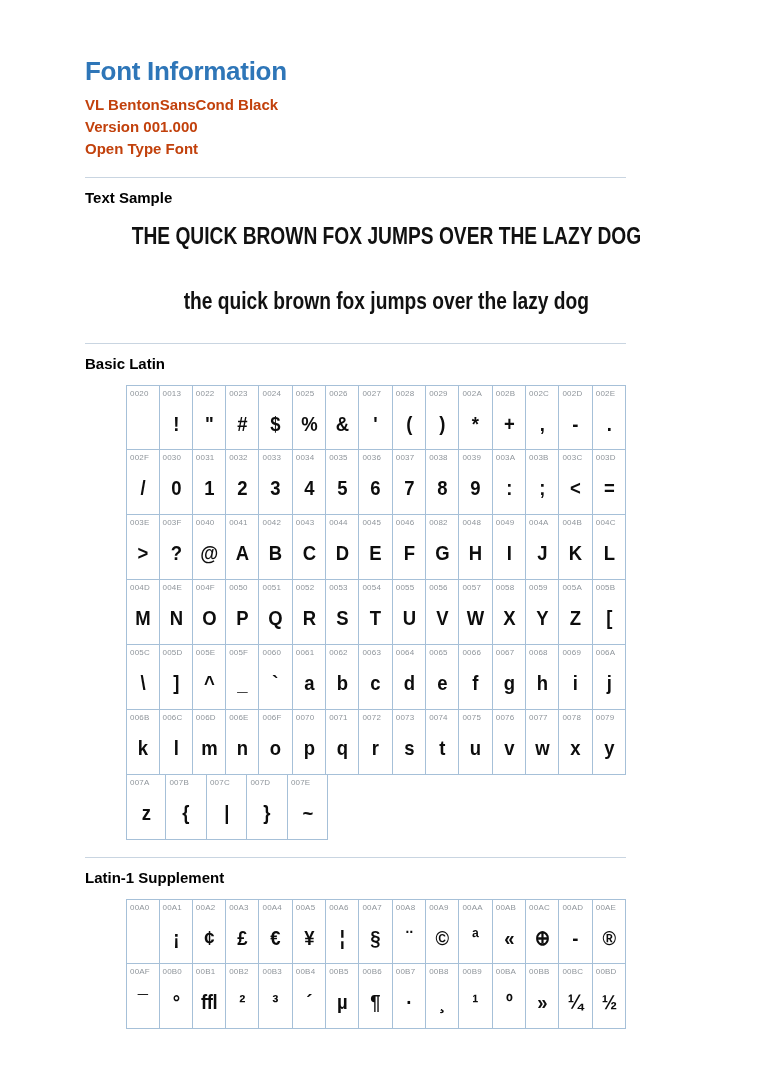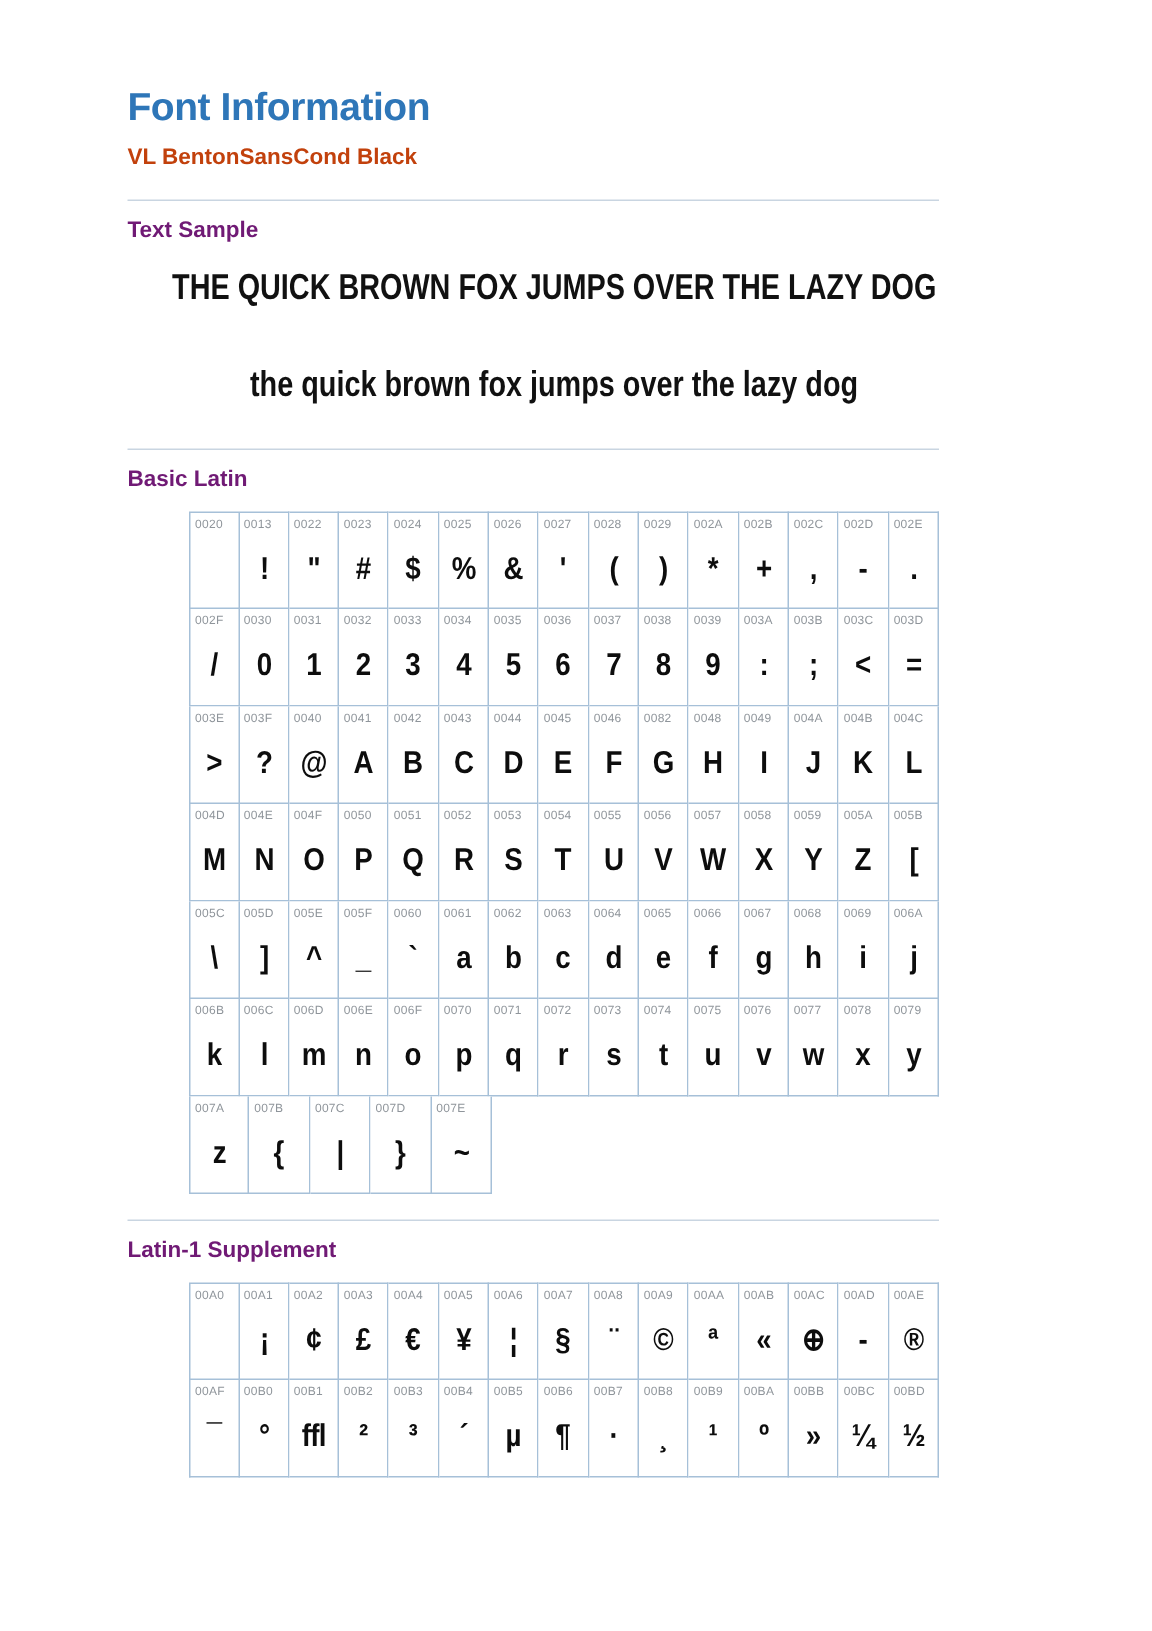--- a/index.html
+++ b/index.html
@@ -5,23 +5,23 @@
   * { margin:0; padding:0; box-sizing:border-box; }
   html,body { width:768px; height:1087px; background:#ffffff; overflow:hidden;
               font-family:"Liberation Sans", sans-serif; }
   .page { padding:56px 76px 0 85px; width:702px; }
 
   .title { font-size:26px; font-weight:bold; color:#2e76b8; letter-spacing:-0.3px; margin-bottom:7px; }
   .meta-line { font-size:15px; font-weight:bold; color:#c2410c; line-height:22px; }
 
   .rule { border:0; border-top:1px solid #c9d5e1; margin-top:17px; }
 
-  .section-heading { font-size:15px; font-weight:bold; color:#701a75; margin-top:11px; }
-
-  .pangram { display:flex; justify-content:center; position:relative; left:14px; }
+  .section-heading { font-size:15px; font-weight:bold; color:#000000; margin-top:11px; }
+
+  .pangram { display:flex; justify-content:center; position:relative; left:31px; }
   .pangram span { font-size:24px; font-weight:bold; color:#111; white-space:nowrap;
                   transform:scaleX(0.80); letter-spacing:0; }
   .pangram-upper { margin-top:16px; }
   .pangram-lower { margin-top:37px; margin-bottom:28px; }
 
   .glyph-table { margin-top:13px; }
   .grid-row { display:flex;margin-left:41px; }
   .grid-row + .grid-row .cell { border-top:0; }
   .cell { width:40.47px; height:65px; border:1px solid #a6c0d8; background:#fff;
           display:flex; flex-direction:column; }
@@ -33,20 +33,22 @@
 </style>
 </head>
 <body>
 
 <div class="page">
 
   <div class="title">Font Information</div>
 
   <div>
     <div class="meta-line">VL BentonSansCond Black</div>
+    <div class="meta-line">Version 001.000</div>
+    <div class="meta-line">Open Type Font</div>
   </div>
 
   <hr class="rule">
   <div class="section-heading">Text Sample</div>
 
   <div class="pangram pangram-upper">
     <span>THE QUICK BROWN FOX JUMPS OVER THE LAZY DOG</span>
   </div>
   <div class="pangram pangram-lower">
     <span>the quick brown fox jumps over the lazy dog</span>

